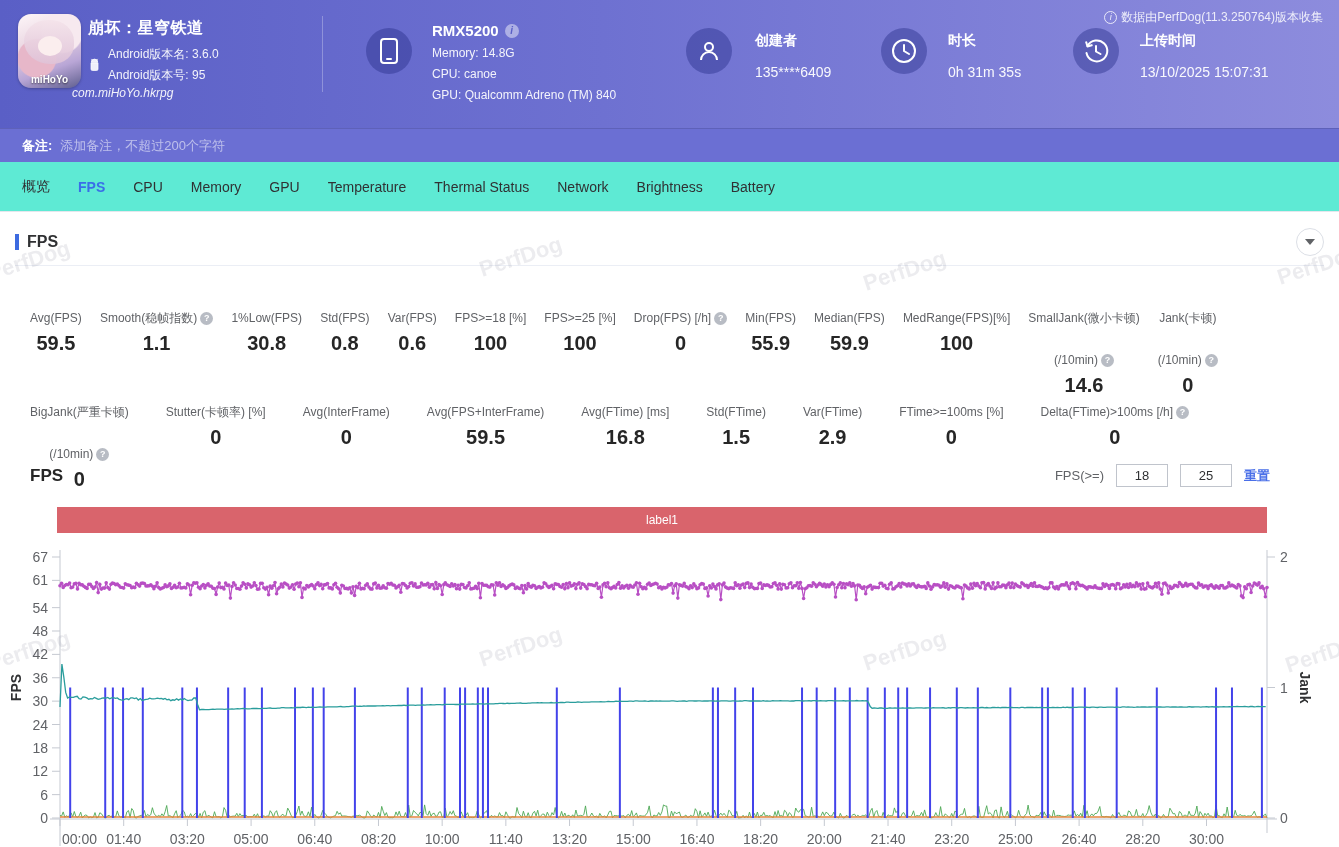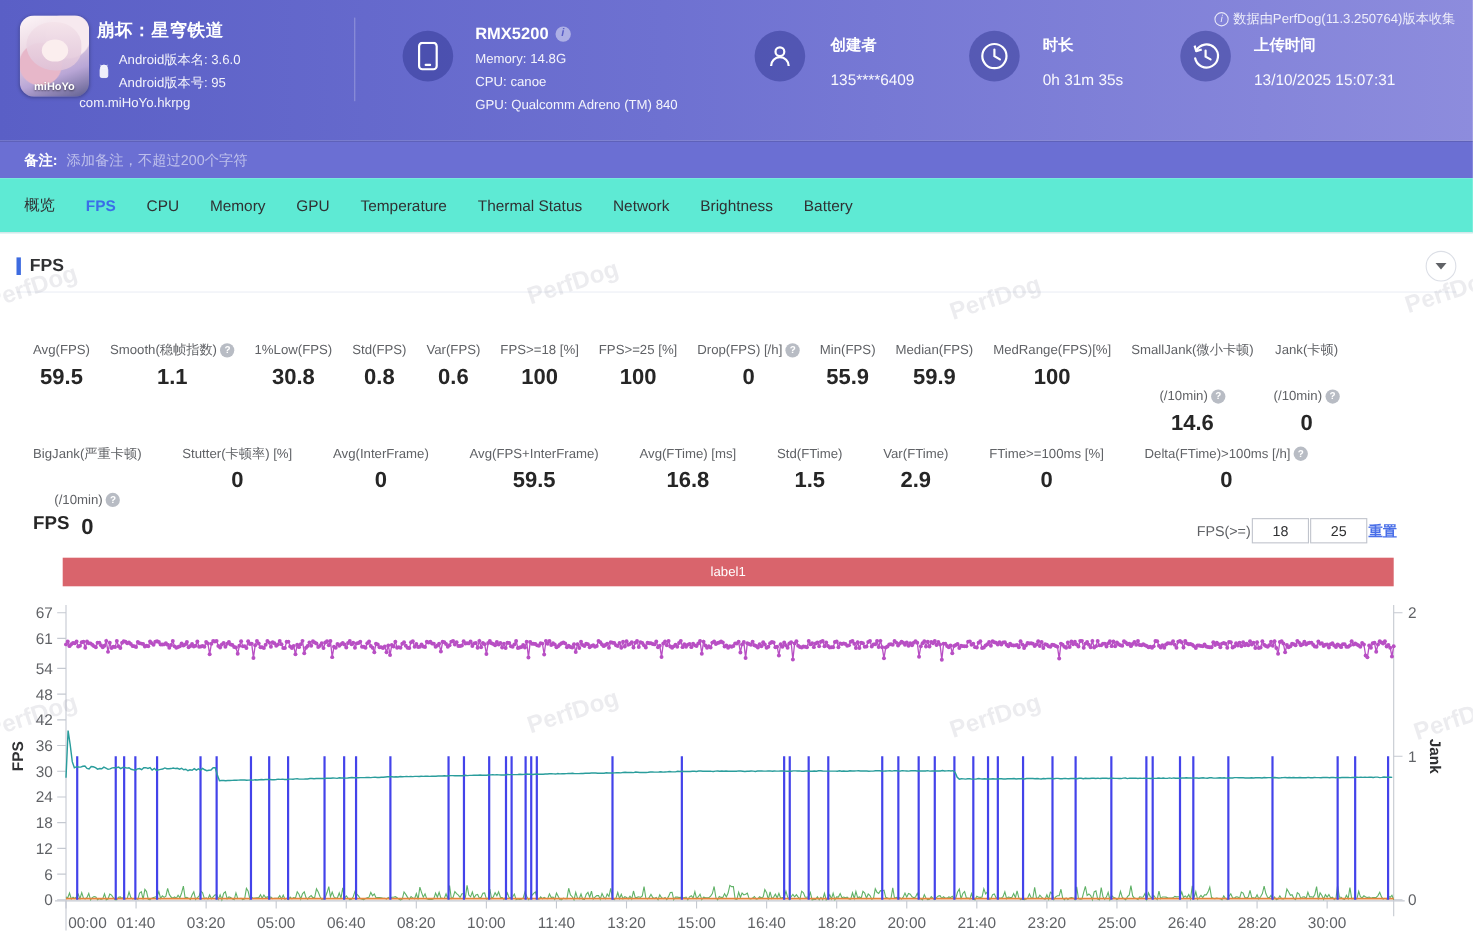--- a/index.html
+++ b/index.html
@@ -22,21 +22,21 @@
       radial-gradient(circle at 30% 60%, #e7b7c9 0 30%, transparent 32%),
       linear-gradient(160deg,#fdf6f8 0%, #ecd9e4 35%, #b9a6d6 70%, #5e5e8e 100%);
     overflow:hidden; box-shadow:0 1px 3px rgba(0,0,0,.25);
   }
   .game-icon .hair{ position:absolute; left:6px; top:6px; width:50px; height:44px; border-radius:50% 50% 45% 55%; background:linear-gradient(180deg,#f4e3ea,#dfc3d8); opacity:.9;}
   .game-icon .face{ position:absolute; left:20px; top:22px; width:24px; height:20px; border-radius:50%; background:#fbeeee;}
   .game-icon .brand{ position:absolute; left:0; right:0; bottom:3px; text-align:center; color:#fff; font-size:10px; font-weight:bold; text-shadow:0 1px 2px rgba(0,0,0,.6);}
   .game-title{ position:absolute; left:88px; top:18px; font-size:16px; font-weight:bold; color:#fff; letter-spacing:.5px;}
   .android-rows{ position:absolute; left:88px; top:44px; color:rgba(255,255,255,.92); font-size:12px; line-height:21px; display:flex; gap:7px;}
   .android-logo{ margin-top:14px; }
-  .pkg-name{ position:absolute; left:72px; top:86px; color:rgba(255,255,255,.92); font-size:12px;}
+  .pkg-name{ position:absolute; left:72px; top:86px; color:rgba(255,255,255,.92); font-size:12px;font-style:italic;}
   .hdr-divider{ position:absolute; left:322px; top:16px; width:1px; height:76px; background:rgba(255,255,255,.28);}
   .hdr-circle{ position:absolute; width:46px; height:46px; border-radius:50%; background:rgba(42,48,140,.45); display:flex; align-items:center; justify-content:center;}
   .hdr-block-label{ position:absolute; color:#fff; font-size:14px; font-weight:bold;}
   .hdr-block-value{ position:absolute; color:rgba(255,255,255,.95); font-size:14px;}
   .device-name{ position:absolute; left:432px; top:22px; color:#fff; font-size:15px; font-weight:bold; display:flex; align-items:center; gap:6px;}
   .device-name .i-circ{ width:14px; height:14px; background:rgba(255,255,255,.45); color:#5a5fc6; border-radius:50%; font-size:10px; line-height:14px; text-align:center; font-style:italic; font-weight:bold;}
   .device-line{ position:absolute; left:432px; color:rgba(255,255,255,.92); font-size:12px;}
   
   .note-bar{ position:absolute; left:0; top:128px; width:1339px; height:34px; background:#6b6fd3; border-top:1px solid rgba(0,0,0,.12); display:flex; align-items:center; padding-left:22px; gap:8px;}
   .note-bar .lbl{ color:#fff; font-size:13px; font-weight:bold;}
@@ -56,21 +56,21 @@
   .metrics-row{ position:absolute; display:flex;}
   #metrics-row1{ left:30px; top:284px; width:1188px; justify-content:space-between;}
   #metrics-row2{ left:30px; top:378px; gap:37px;}
   .metric{ display:flex; flex-direction:column; align-items:center;}
   .metric .lblwrap{ min-height:36px; display:flex; flex-direction:column; justify-content:flex-end; align-items:center;}
   .metric .lbl{ font-size:12px; color:#606266; line-height:16px; white-space:nowrap; display:flex; align-items:center; gap:3px;margin-top:26px;}
   .metric .val{ font-size:20px; font-weight:bold; color:#262626; margin-top:6px;}
   .q-icon{ display:inline-block; width:13px; height:13px; border-radius:50%; background:#b8bcc4; color:#fff; font-size:9px; font-weight:bold; line-height:13px; text-align:center; cursor:pointer;}
   
   .chart-title{ position:absolute; left:30px; top:466px; font-size:17px; font-weight:bold; color:#262626;}
-  .fps-filter{ position:absolute; top:464px; right:69px; display:flex; align-items:center; gap:1px;margin-top:7px;}
+  .fps-filter{ position:absolute; top:464px; right:69px; display:flex; align-items:center; gap:12px;}
   .fps-filter .flbl{ font-size:13px; color:#606266;}
   .fps-filter input{ width:52px; height:23px; border:1px solid #c0c4cc; background:#fff; text-align:center; font-size:13px; color:#303133; font-family:inherit;}
   .reset-link{ font-size:13px; color:#4a6fe8; cursor:pointer; font-weight:bold;}
   
   .label-band{ position:absolute; left:57px; top:507px; width:1210px; height:26px; background:#d9646c; display:flex; align-items:center; justify-content:center;}
   .label-band span{ color:#fff; font-size:12px;}
   
   #chart-svg{ position:absolute; left:0; top:540px;}
   .watermark{ position:absolute; font-size:22px; color:rgba(110,110,135,.13); transform:rotate(-18deg); pointer-events:none; font-weight:bold;}
 </style>

